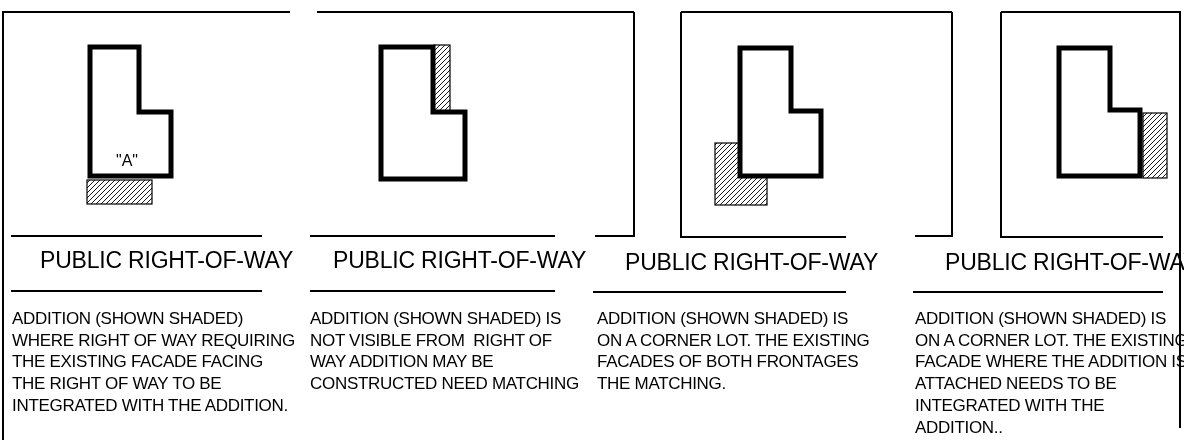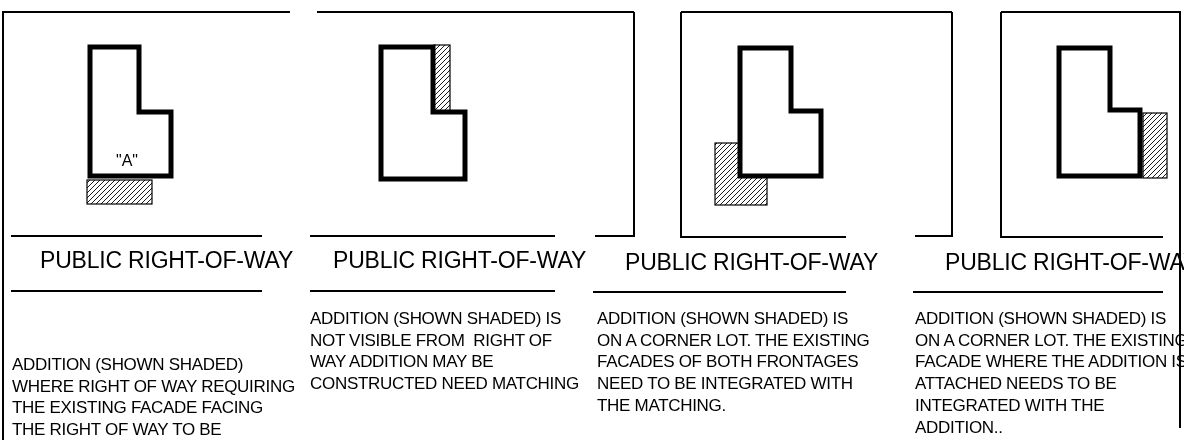--- a/index.html
+++ b/index.html
@@ -71,39 +71,39 @@
     </g>
   </svg>
 
   <div class="txt bldg-label" style="left:116px;top:153px;">"A"</div>
 
   <div class="txt row-label" style="left:40px;top:252px;">PUBLIC RIGHT-OF-WAY</div>
   <div class="txt row-label" style="left:333px;top:252px;">PUBLIC RIGHT-OF-WAY</div>
   <div class="txt row-label" style="left:625px;top:254px;">PUBLIC RIGHT-OF-WAY</div>
   <div class="txt row-label" style="left:945px;top:254px;">PUBLIC RIGHT-OF-WAY</div>
 
-  <div class="txt desc" style="left:12px;top:308px;margin-top:46px;">
+  <div class="txt desc" style="left:12px;top:308px;">
     <div>ADDITION (SHOWN SHADED)</div>
     <div>WHERE RIGHT OF WAY REQUIRING</div>
     <div>THE EXISTING FACADE FACING</div>
     <div>THE RIGHT OF WAY TO BE</div>
+    <div>INTEGRATED WITH THE ADDITION.</div>
   </div>
 
   <div class="txt desc" style="left:310px;top:308px;">
     <div>ADDITION (SHOWN SHADED) IS</div>
     <div>NOT VISIBLE FROM  RIGHT OF</div>
     <div>WAY ADDITION MAY BE</div>
     <div>CONSTRUCTED NEED MATCHING</div>
   </div>
 
   <div class="txt desc" style="left:597px;top:308px;">
     <div>ADDITION (SHOWN SHADED) IS</div>
     <div>ON A CORNER LOT. THE EXISTING</div>
     <div>FACADES OF BOTH FRONTAGES</div>
-    <div>NEED TO BE INTEGRATED WITH</div>
     <div>THE MATCHING.</div>
   </div>
 
   <div class="txt desc" style="left:915px;top:308px;">
     <div>ADDITION (SHOWN SHADED) IS</div>
     <div>ON A CORNER LOT. THE EXISTING</div>
     <div>FACADE WHERE THE ADDITION IS</div>
     <div>ATTACHED NEEDS TO BE</div>
     <div>INTEGRATED WITH THE</div>
     <div>ADDITION..</div>

